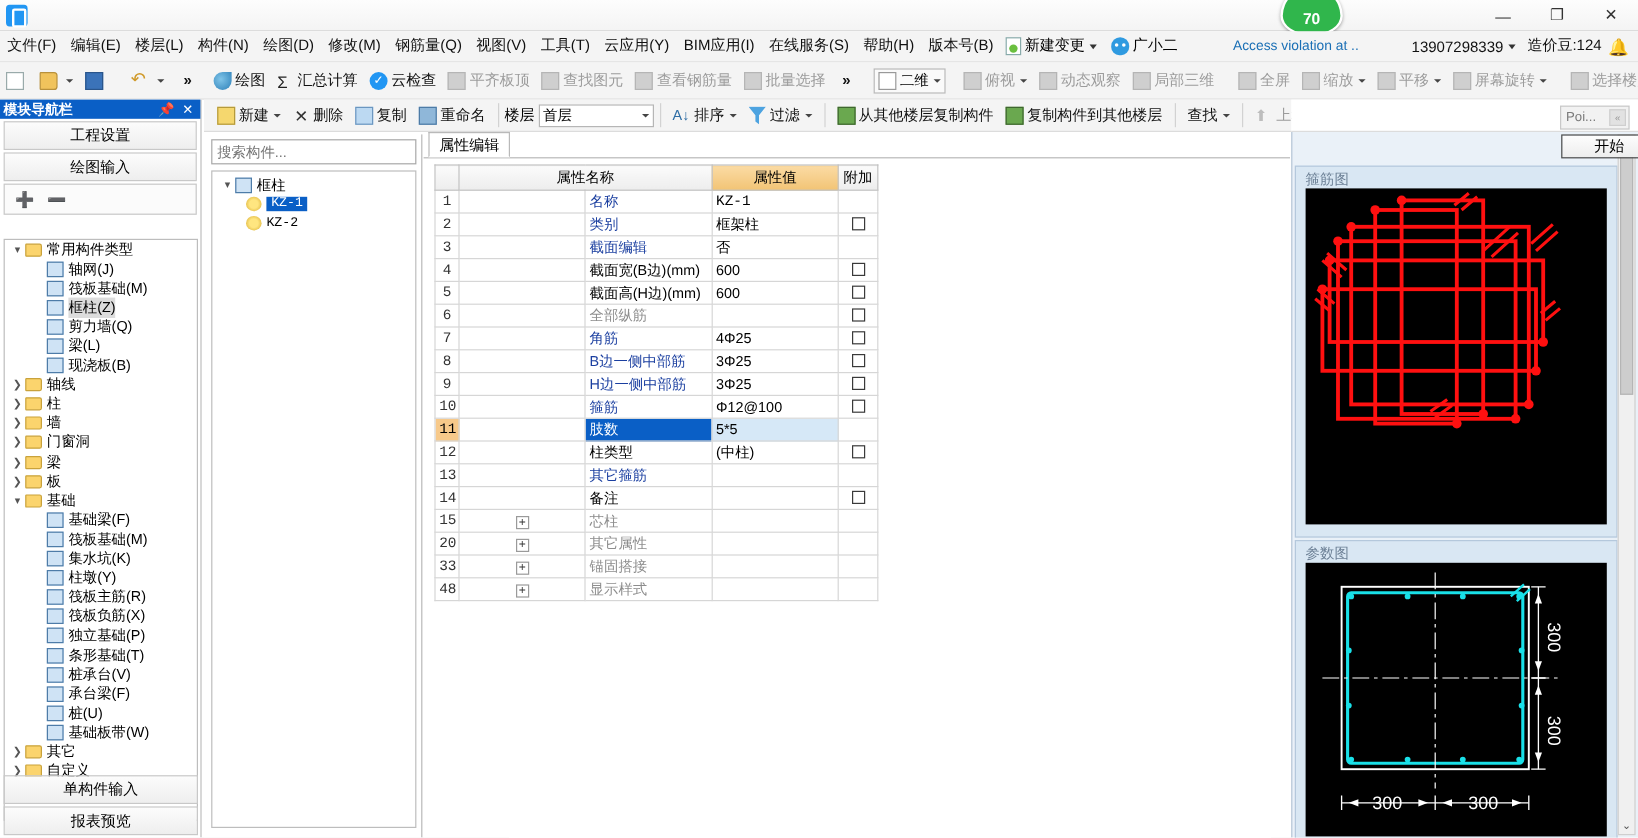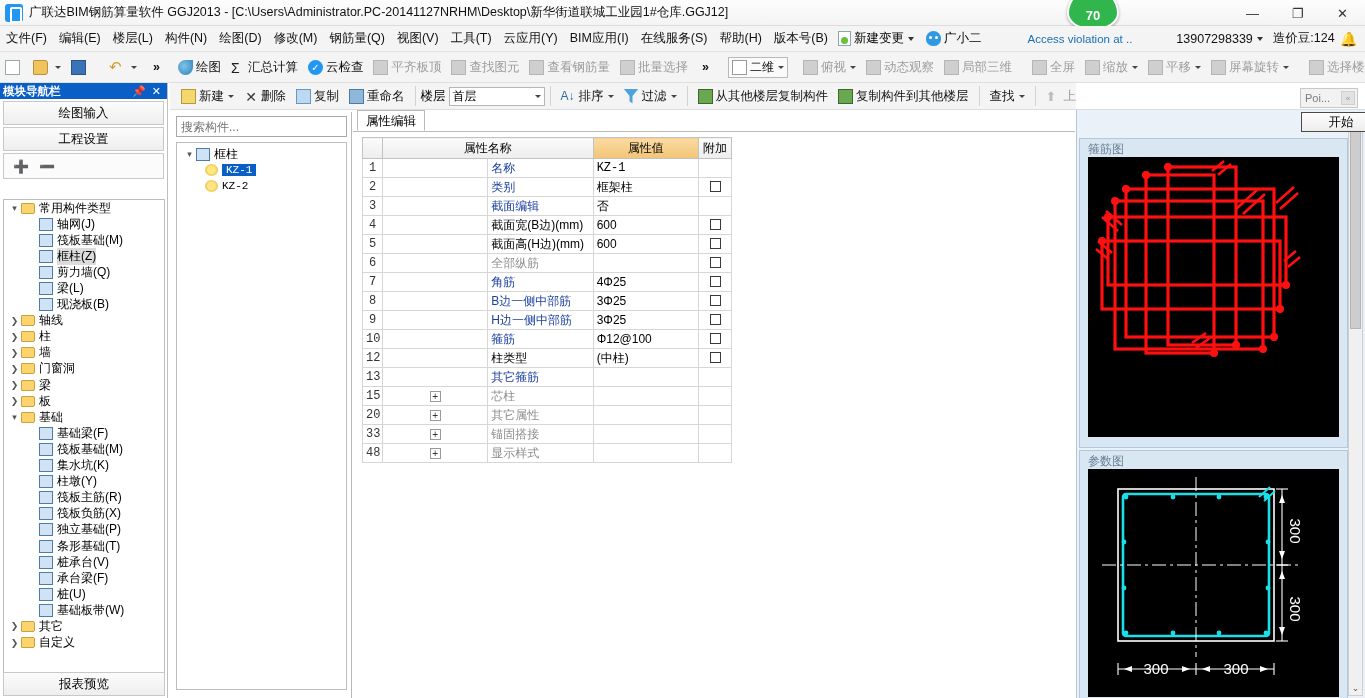--- a/index.html
+++ b/index.html
@@ -201,21 +201,20 @@
   .ghost-top{ position:absolute; left:1076px; top:83px; width:289px; height:27px; background:#fff;
               border-bottom:1px solid #dcdcdc; }
 </style>
 </head>
 <body>
 
 <div class="app">
 
   <div class="titlebar">
     <div class="app-icon"></div>
-    <div class="title-text">广联达BIM钢筋算量软件 GGJ2013 - [C:\Users\Administrator.PC-20141127NRHM\Desktop\新华街道联城工业园1#仓库.GGJ12]</div>
     <div class="score-badge">70</div>
     <div class="winbtns">
       <div class="winbtn">—</div>
       <div class="winbtn">❐</div>
       <div class="winbtn close">✕</div>
     </div>
   </div>
 
   <div class="menubar">
     <div class="menuitem">文件(F)</div>
@@ -405,22 +404,22 @@
   </div>
 
   <div class="navpanel">
     <div class="nav-caption">
       <span>模块导航栏</span>
       <span class="nav-cap-btns">
         <span>📌</span>
         <span>✕</span>
       </span>
     </div>
+    <div class="nav-bigbtn">工程设置</div>
     <div class="nav-bigbtn">绘图输入</div>
-    <div class="nav-bigbtn">工程设置</div>
     <div class="expand-bar">
       <span class="pm-ic">➕</span>
       <span class="pm-ic minus">➖</span>
     </div>
     <div class="tree" id="navtree">
         <div class="tnode" style="padding-left: 4px;">
           <span class="tw">▾</span>
           <span class="tfolder"></span>
           <span>常用构件类型</span>
         </div>
@@ -554,20 +553,21 @@
           <span class="tfolder"></span>
           <span>其它</span>
         </div>
         <div class="tnode" style="padding-left: 4px;">
           <span class="tw">❯</span>
           <span class="tfolder"></span>
           <span>自定义</span>
         </div>
       </div>
     <div class="nav-bottom">
+      <div class="nav-foot">单构件输入</div>
       <div class="nav-foot">报表预览</div>
     </div>
   </div>
 
   <div class="comppanel">
     <div class="searchbox">
       <input placeholder="搜索构件..." style="">
       <span class="mag">🔍</span>
     </div>
     <div class="comptree">
@@ -664,33 +664,47 @@
             <td class="vl">3Φ25</td>
             <td class="ad"><span class="cb"></span></td>
           </tr>
           <tr>
             <td class="idx">10</td>
             <td class="exp"></td>
             <td class="nm">箍筋</td>
             <td class="vl">Φ12@100</td>
             <td class="ad"><span class="cb"></span></td>
           </tr>
+          <tr class="sel">
+            <td class="idx">11</td>
+            <td class="exp"></td>
+            <td class="nm">肢数</td>
+            <td class="vl">5*5</td>
+            <td class="ad"></td>
+          </tr>
           <tr>
             <td class="idx">12</td>
             <td class="exp"></td>
             <td class="nm blk">柱类型</td>
             <td class="vl">(中柱)</td>
             <td class="ad"><span class="cb"></span></td>
           </tr>
           <tr>
             <td class="idx">13</td>
             <td class="exp"></td>
             <td class="nm">其它箍筋</td>
             <td class="vl"></td>
             <td class="ad"></td>
+          </tr>
+          <tr>
+            <td class="idx">14</td>
+            <td class="exp"></td>
+            <td class="nm blk">备注</td>
+            <td class="vl"></td>
+            <td class="ad"><span class="cb"></span></td>
           </tr>
           <tr>
             <td class="idx">15</td>
             <td class="exp"><span class="expbox">+</span></td>
             <td class="nm gray">芯柱</td>
             <td class="vl"></td>
             <td class="ad"></td>
           </tr>
           <tr>
             <td class="idx">20</td>

